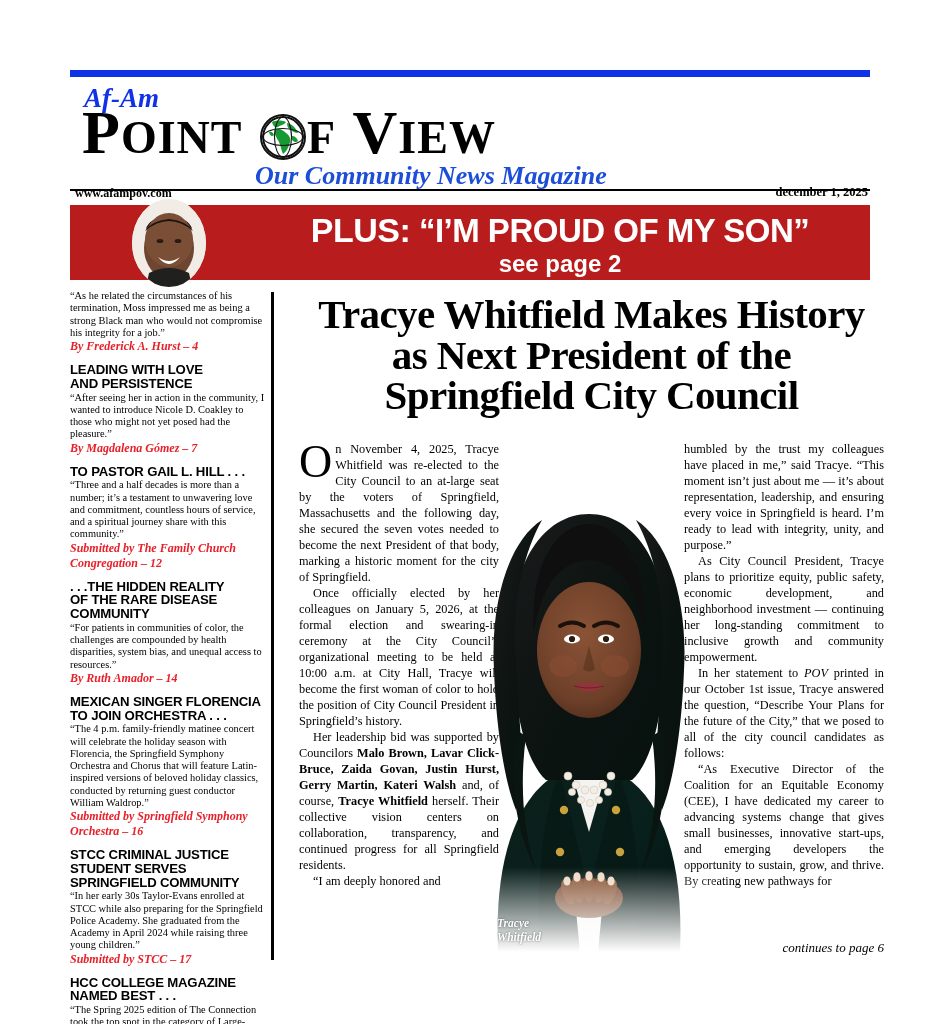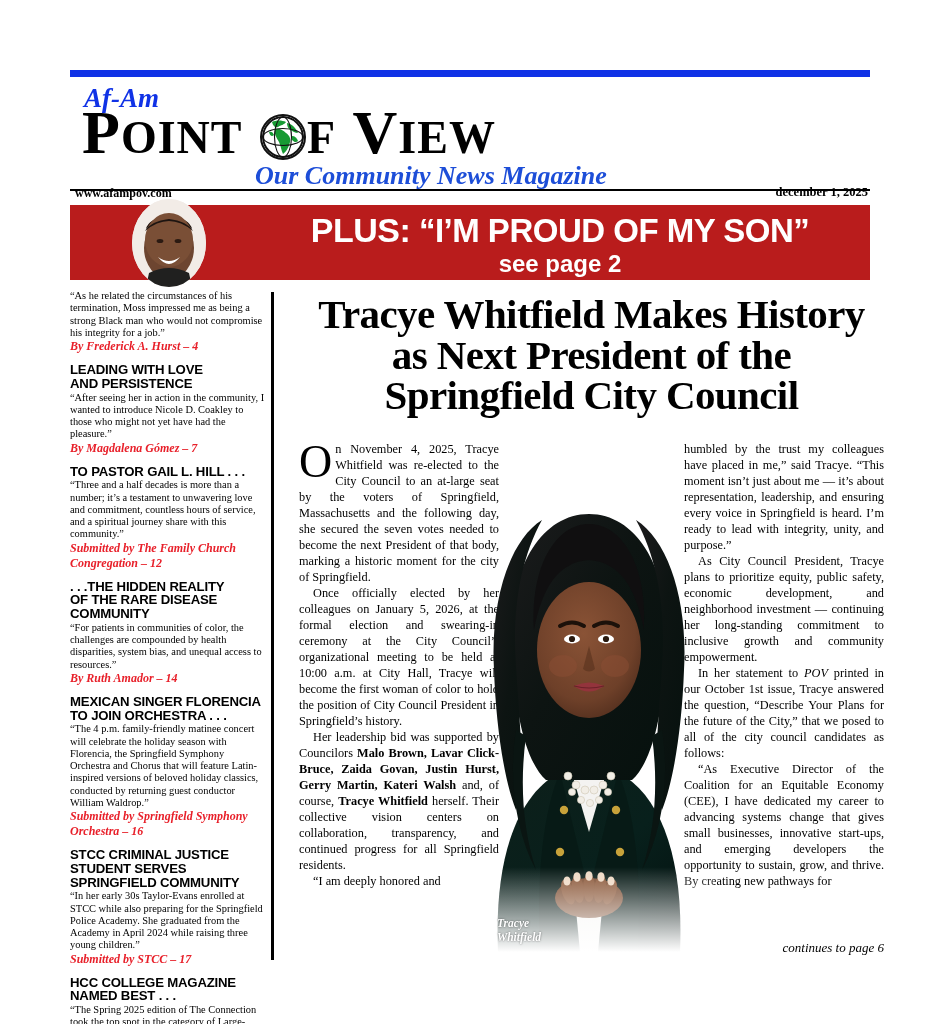--- a/index.html
+++ b/index.html
@@ -334,21 +334,21 @@
 
     <div class="sidebar">
 
       <div class="teaser">
         <div class="teaser-body">“As he related the circumstances of his termination, Moss impressed me as being a strong Black man who would not compromise his integrity for a job.”</div>
         <div class="teaser-credit">By Frederick A. Hurst – 4</div>
       </div>
 
       <div class="teaser">
         <div class="teaser-head">LEADING WITH LOVE<br>AND PERSISTENCE</div>
-        <div class="teaser-body">“After seeing her in action in the community, I wanted to introduce Nicole D. Coakley to those who might not yet have had the pleasure.”</div>
+        <div class="teaser-body">“After seeing her in action in the community, I wanted to introduce Nicole D. Coakley to those who might not yet posed had the pleasure.”</div>
         <div class="teaser-credit">By Magdalena Gómez – 7</div>
       </div>
 
       <div class="teaser">
         <div class="teaser-head">TO PASTOR GAIL L. HILL . . .</div>
         <div class="teaser-body">“Three and a half decades is more than a number; it’s a testament to unwavering love and commitment, countless hours of service, and a spiritual journey share with this community.”</div>
         <div class="teaser-credit">Submitted by The Family Church Congregation – 12</div>
       </div>
 
       <div class="teaser">

